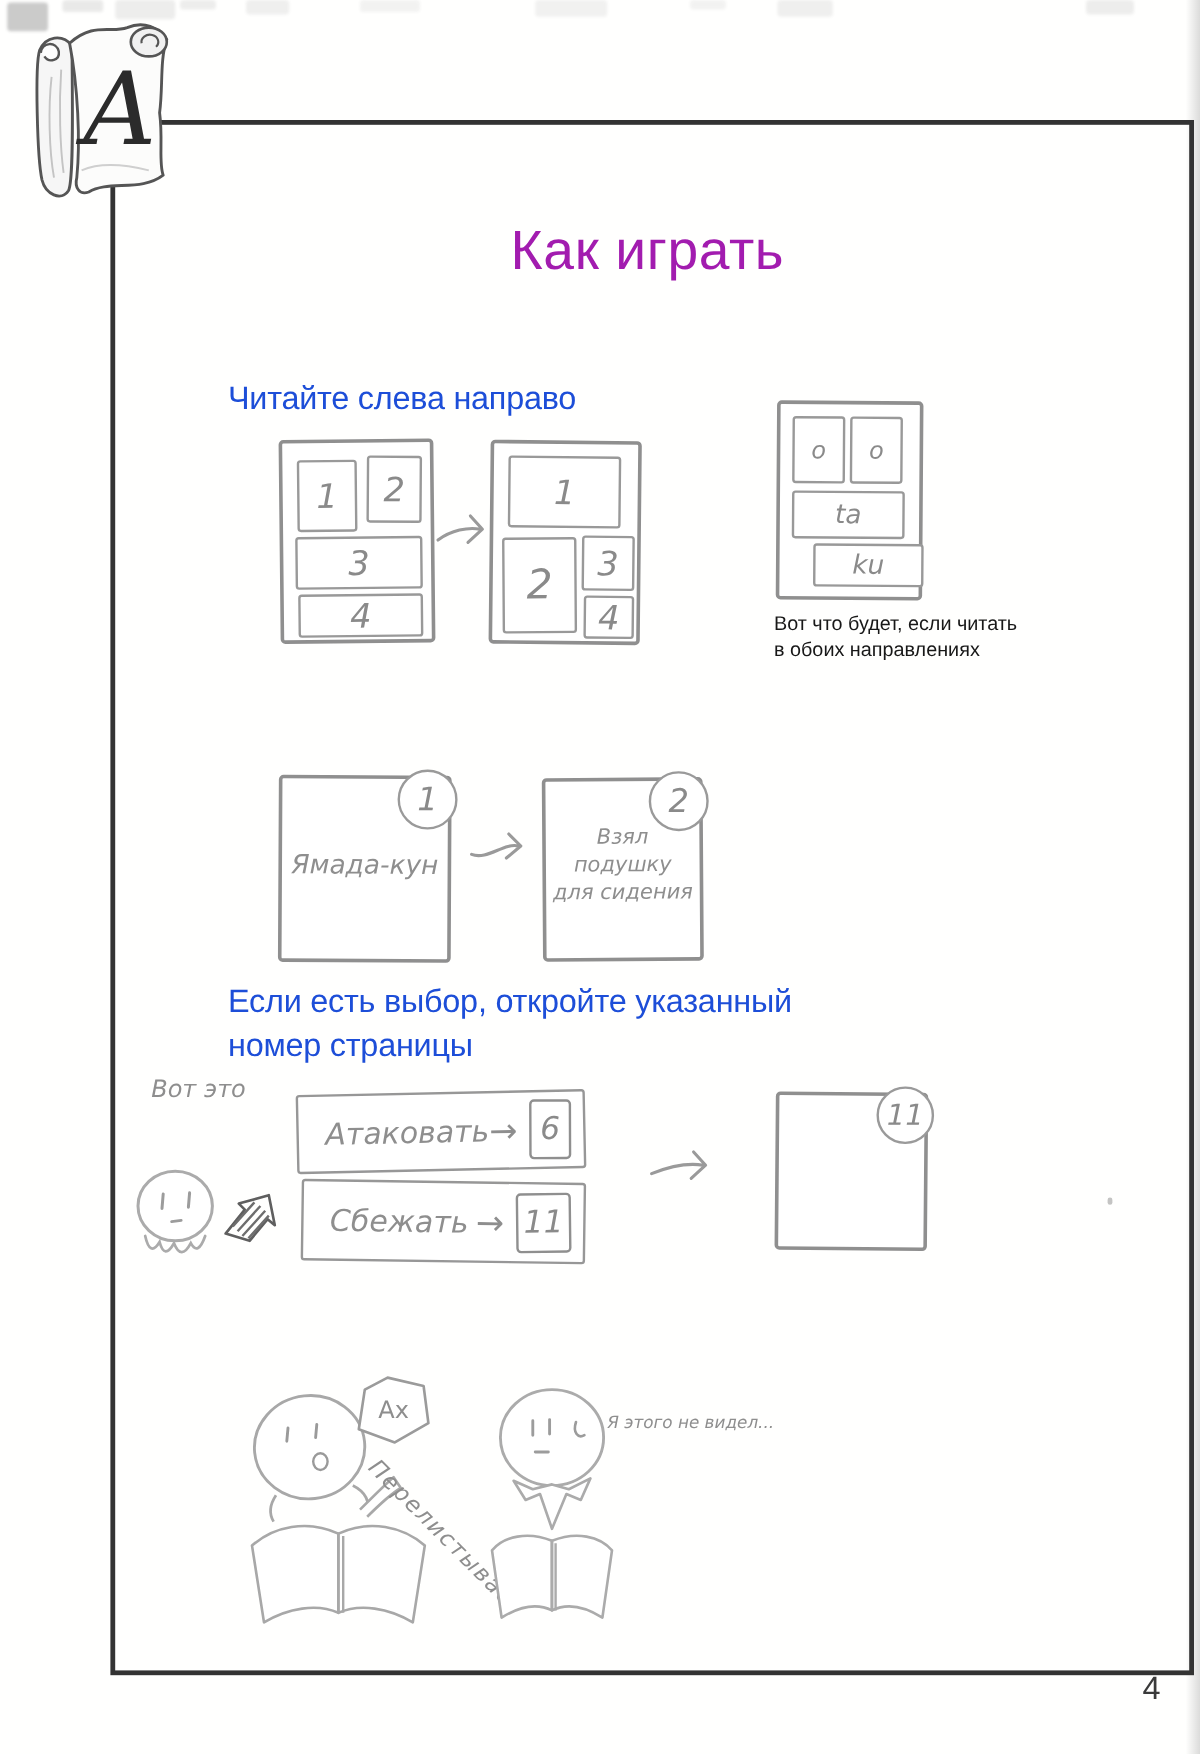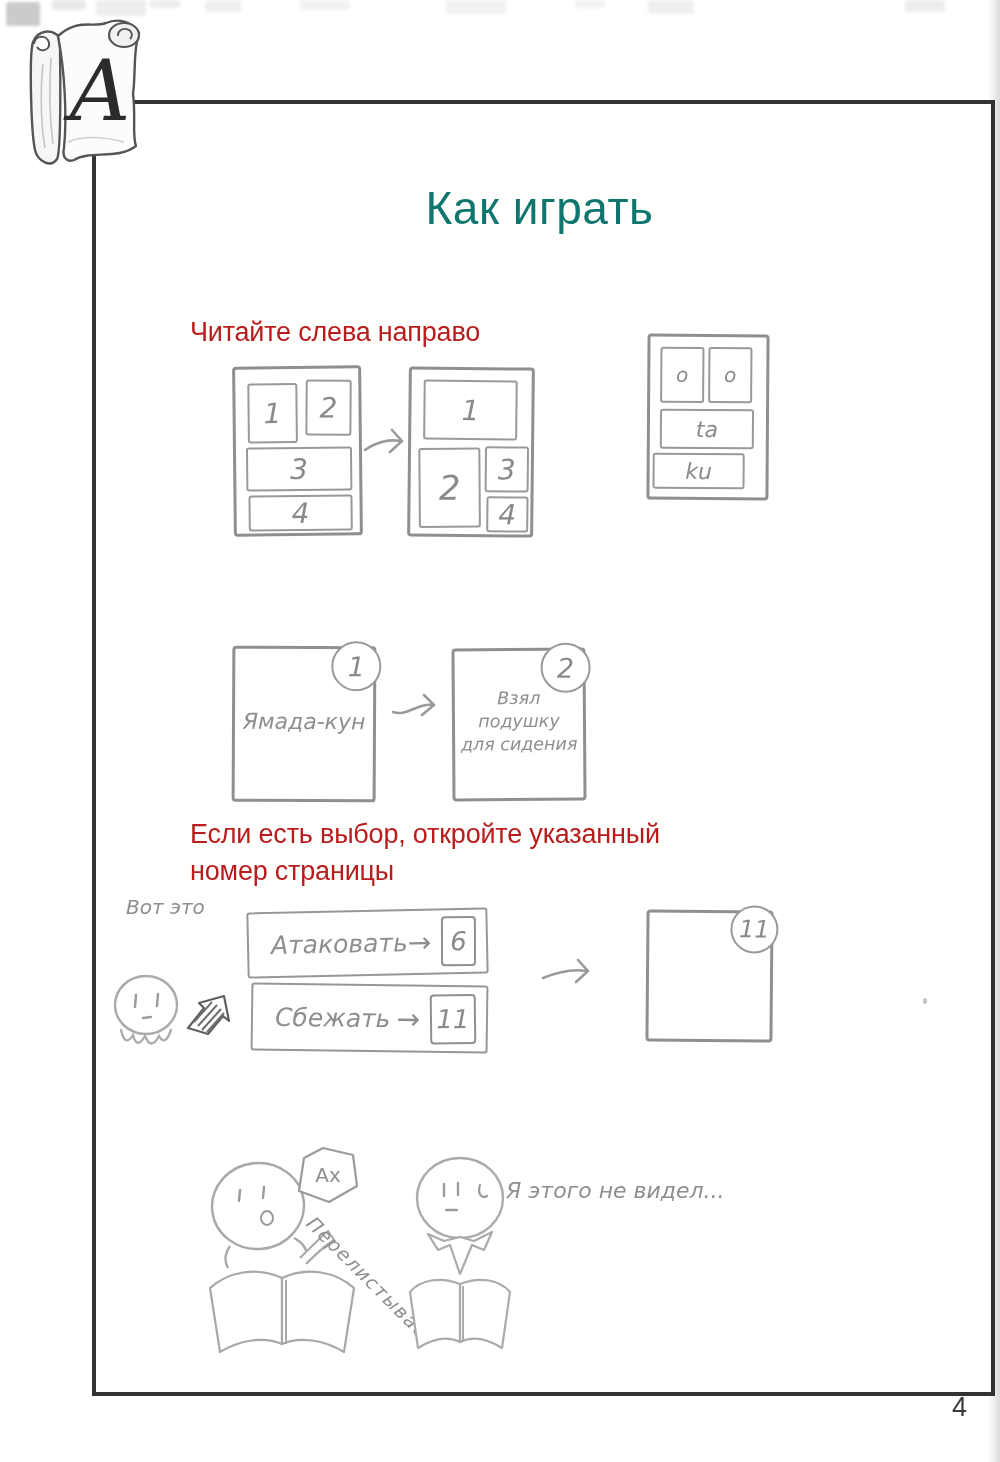--- a/index.html
+++ b/index.html
@@ -2,22 +2,22 @@
 <html><head>
 <meta charset="utf-8">
 <style>
   html,body{margin:0;padding:0;background:#ffffff;}
   .page{position:relative;width:1000px;height:1462px;background:#fffffe;overflow:hidden;
         font-family:"Liberation Sans",sans-serif;}
   .abs{position:absolute;}
   .frame{position:absolute;left:92px;top:100px;width:895px;height:1288px;
          border:4px solid #333;}
   .title{position:absolute;left:92px;top:181px;width:895px;text-align:center;
-         font-size:46px;color:#0f766e;letter-spacing:0.5px;}
-  .heading{position:absolute;font-size:27px;color:#b91c1c;line-height:1.36;
+         font-size:46px;color:#a21caf;letter-spacing:0.5px;}
+  .heading{position:absolute;font-size:27px;color:#1d4ed8;line-height:1.36;
            white-space:pre-line;letter-spacing:-0.2px;}
   .hand{font-family:"DejaVu Sans",sans-serif;font-style:italic;color:#8e8e8e;}
   .caption{position:absolute;font-size:16.5px;color:#181818;line-height:1.32;white-space:pre-line;}
   .manga-page{position:absolute;border:3px solid #8f8f8f;border-radius:4px;background:#fff;}
   .panel{position:absolute;border:2.5px solid #999;border-radius:3px;background:#fff;
          display:flex;align-items:center;justify-content:center;
          font-family:"DejaVu Sans",sans-serif;font-style:italic;color:#8a8a8a;font-size:28px;}
   .badge{position:absolute;top:-8px;right:-8px;width:46px;height:46px;border:2.5px solid #9a9a9a;
          border-radius:50%;background:#fff;display:flex;align-items:center;justify-content:center;
          font-family:"DejaVu Sans",sans-serif;font-style:italic;color:#8a8a8a;font-size:27px;}
@@ -91,23 +91,25 @@
     <div class="panel" style="left:12px;top:10px;width:90px;height:56px">1</div>
     <div class="panel" style="left:8px;top:78px;width:58px;height:76px;transform:rotate(-1deg);font-size:34px">2</div>
     <div class="panel" style="left:74px;top:76px;width:40px;height:42px">3</div>
     <div class="panel" style="left:76px;top:126px;width:38px;height:32px">4</div>
   </div>
 
   <div class="manga-page" style="left:647px;top:334px;width:116px;height:160px;transform:rotate(0.4deg)">
     <div class="panel" style="left:10px;top:10px;width:40px;height:52px;font-size:20px">o</div>
     <div class="panel" style="left:58px;top:10px;width:40px;height:52px;font-size:20px">o</div>
     <div class="panel" style="left:10px;top:72px;width:90px;height:36px;font-size:22px">ta</div>
-    <div class="panel" style="left:3px;top:116px;width:88px;height:32px;font-size:22px">ku</div>
-  </div>
-
+    <div class="panel" style="left:28px;top:116px;width:88px;height:32px;font-size:22px">ku</div>
+  </div>
+
+  <div class="caption" style="left:645px;top:510px">Вот что будет, если читать
+в обоих направлениях</div>
 
 
   <div class="manga-page" style="left:232px;top:646px;width:138px;height:150px;transform:rotate(0.3deg)">
     <div class="badge">1</div>
     <div class="page-label hand" style="top:60px;font-size:22px">Ямада-кун</div>
   </div>
 
   <div class="abs" style="left:390px;top:690px">
     <svg width="54" height="36" viewBox="0 0 54 36">
       <path d="M3 22 C 16 27, 30 12, 42 15 M34 5 L44 15 L32 25" fill="none" stroke="#9a9a9a" stroke-width="2.6" stroke-linecap="round" stroke-linejoin="round"></path>
@@ -193,17 +195,17 @@
       <path d="M46 32 L46 44 M60 31 L60 43" fill="none" stroke="#9c9c9c" stroke-width="2.4" stroke-linecap="round"></path>
       <path d="M48 58 L59 58" fill="none" stroke="#9c9c9c" stroke-width="2.3" stroke-linecap="round"></path>
       <path d="M82 33 C79 42 84 47 89 44" fill="none" stroke="#9c9c9c" stroke-width="2.2" stroke-linecap="round"></path>
       <polygon points="30,82 40,98 52,93 62,122 74,93 86,98 94,80 76,89 62,85 46,89" fill="#fff" stroke="#ababab" stroke-width="2.2" stroke-linejoin="round"></polygon>
       <path d="M62 132 C42 124 22 128 12 140 L20 196 C36 186 50 184 62 190 Z" fill="#fff" stroke="#ababab" stroke-width="2.2" stroke-linejoin="round"></path>
       <path d="M62 132 C82 124 102 128 112 140 L104 196 C88 186 74 184 62 190 Z" fill="#fff" stroke="#ababab" stroke-width="2.2" stroke-linejoin="round"></path>
       <path d="M62 132 L62 190 M65 134 L65 190" fill="none" stroke="#ababab" stroke-width="2"></path>
     </svg>
   </div>
 
-  <div class="hand abs" style="left:506px;top:1178px;font-size:22px">Я этого не видел...</div>
+  <div class="hand abs" style="left:506px;top:1178px;font-size:14px">Я этого не видел...</div>
 
   <div class="page-number">4</div>
 
 </div>
 
 </body></html>

